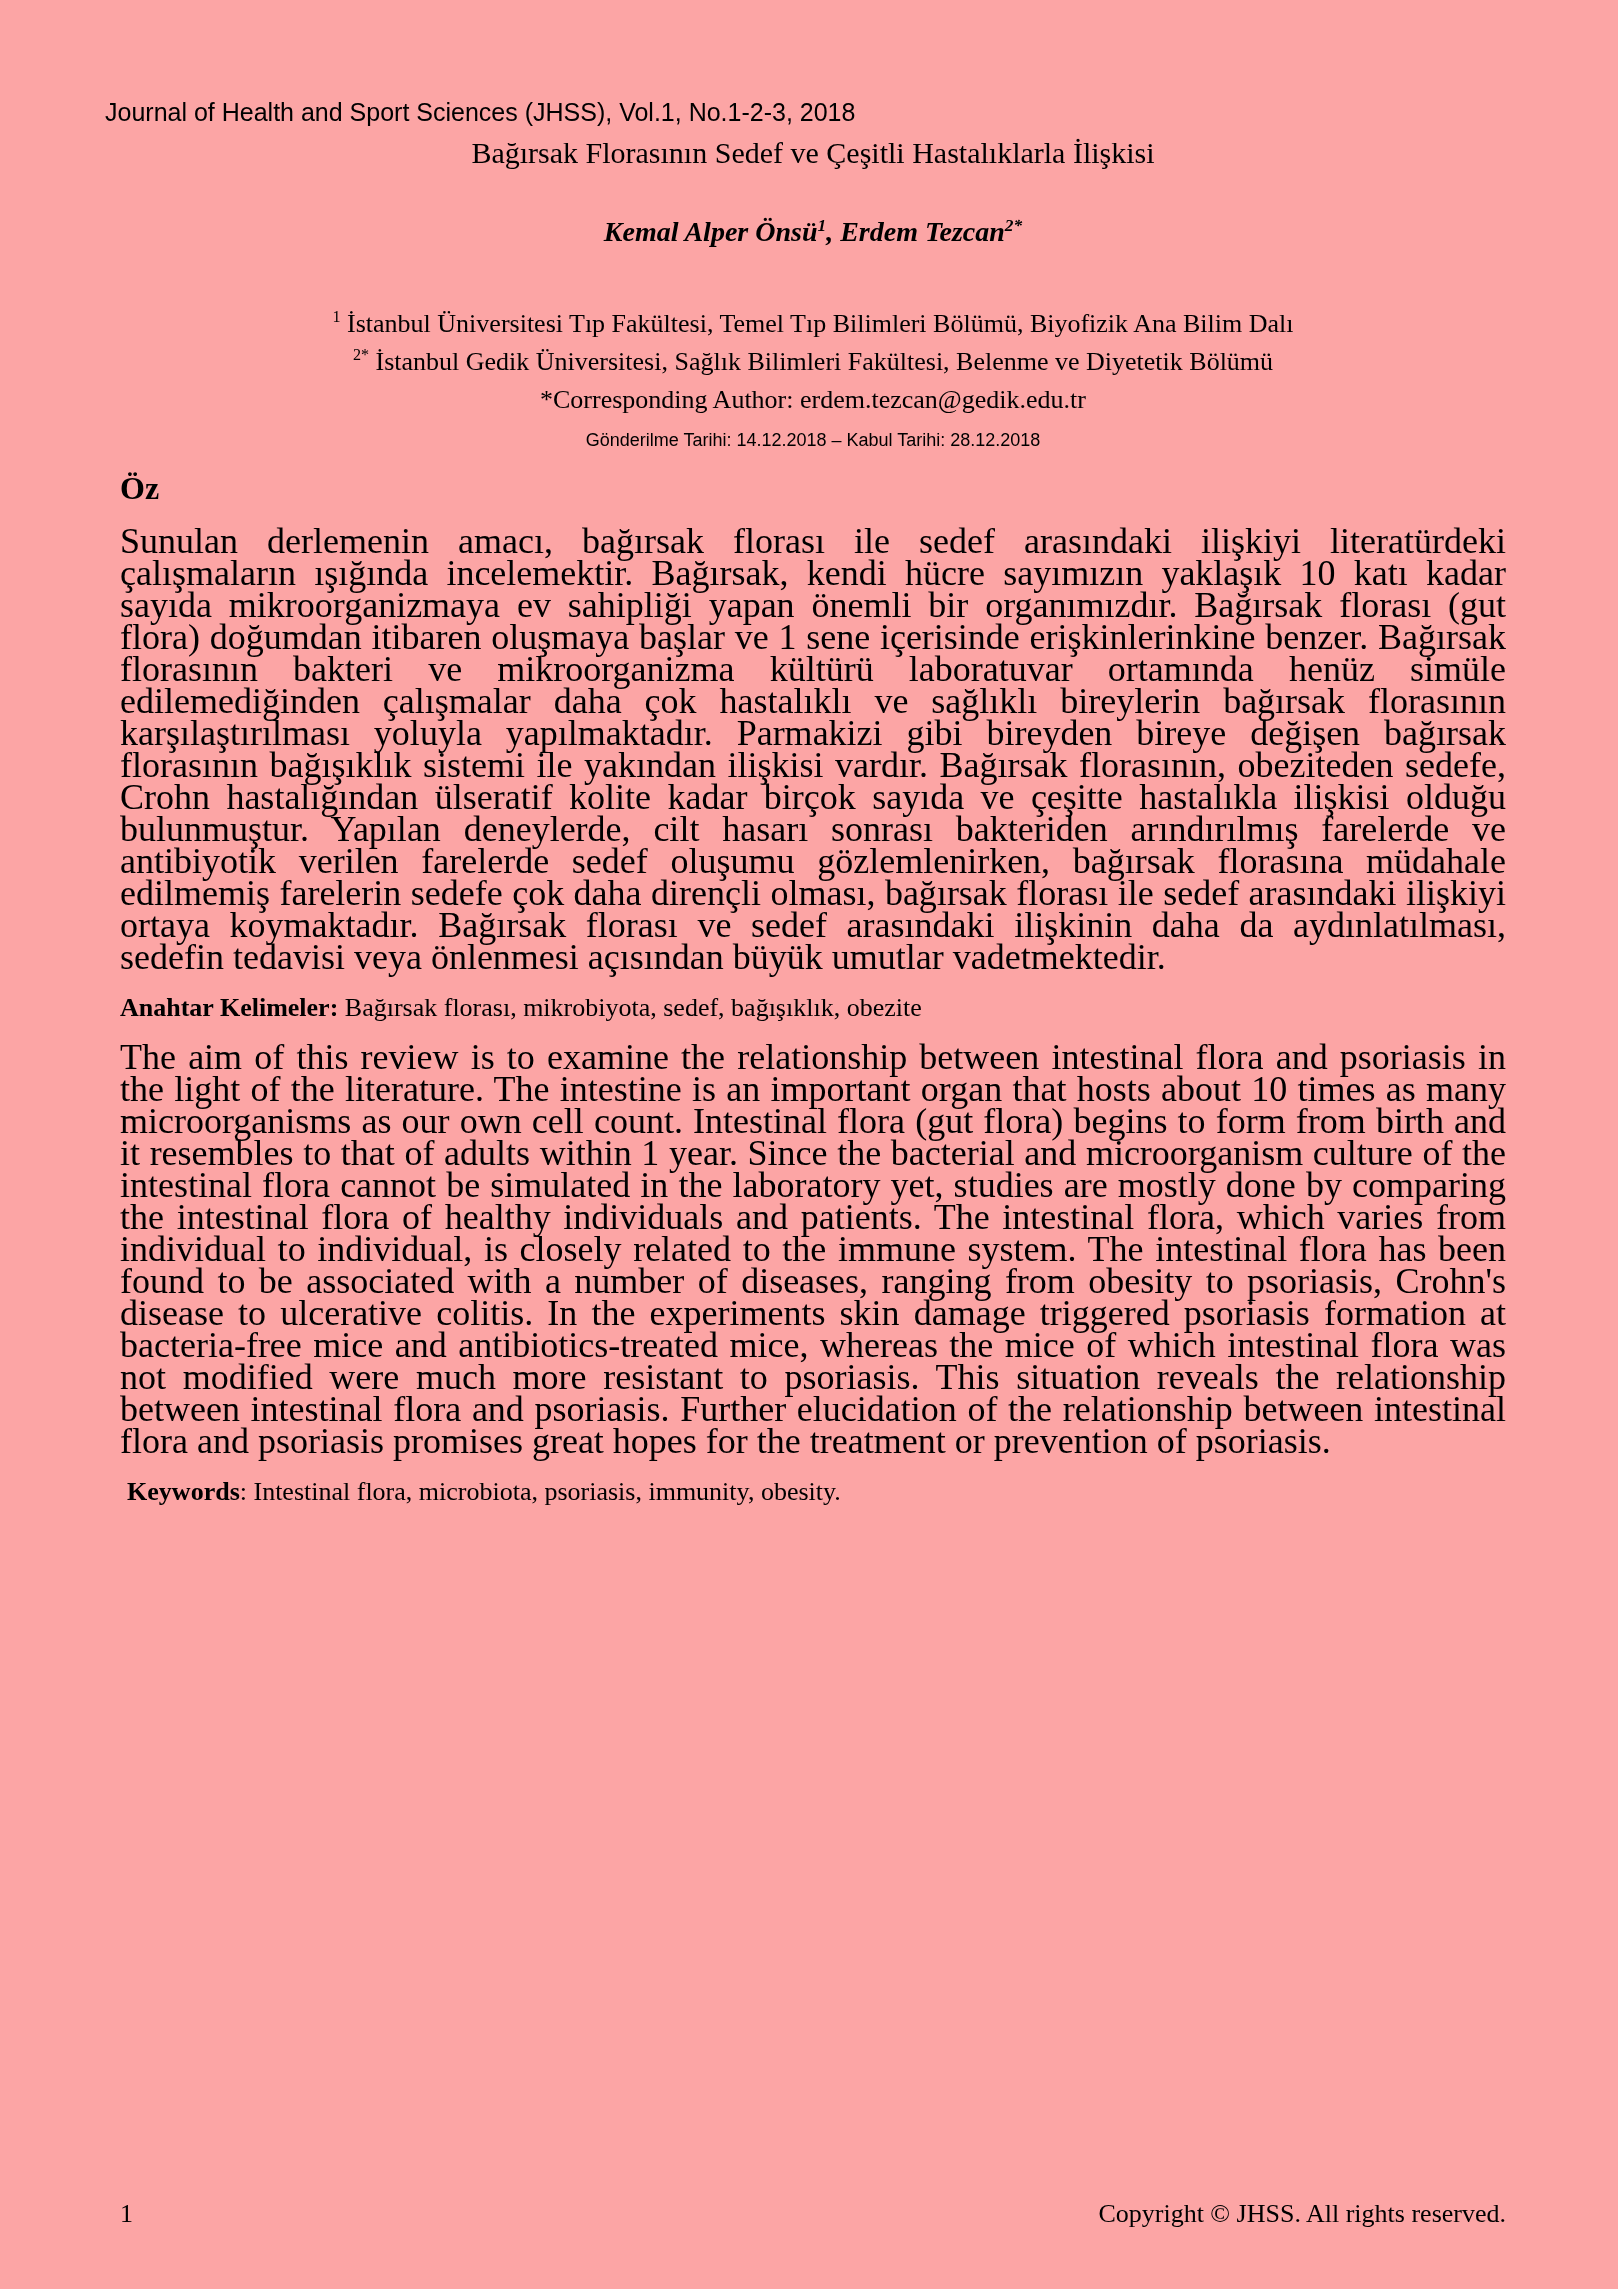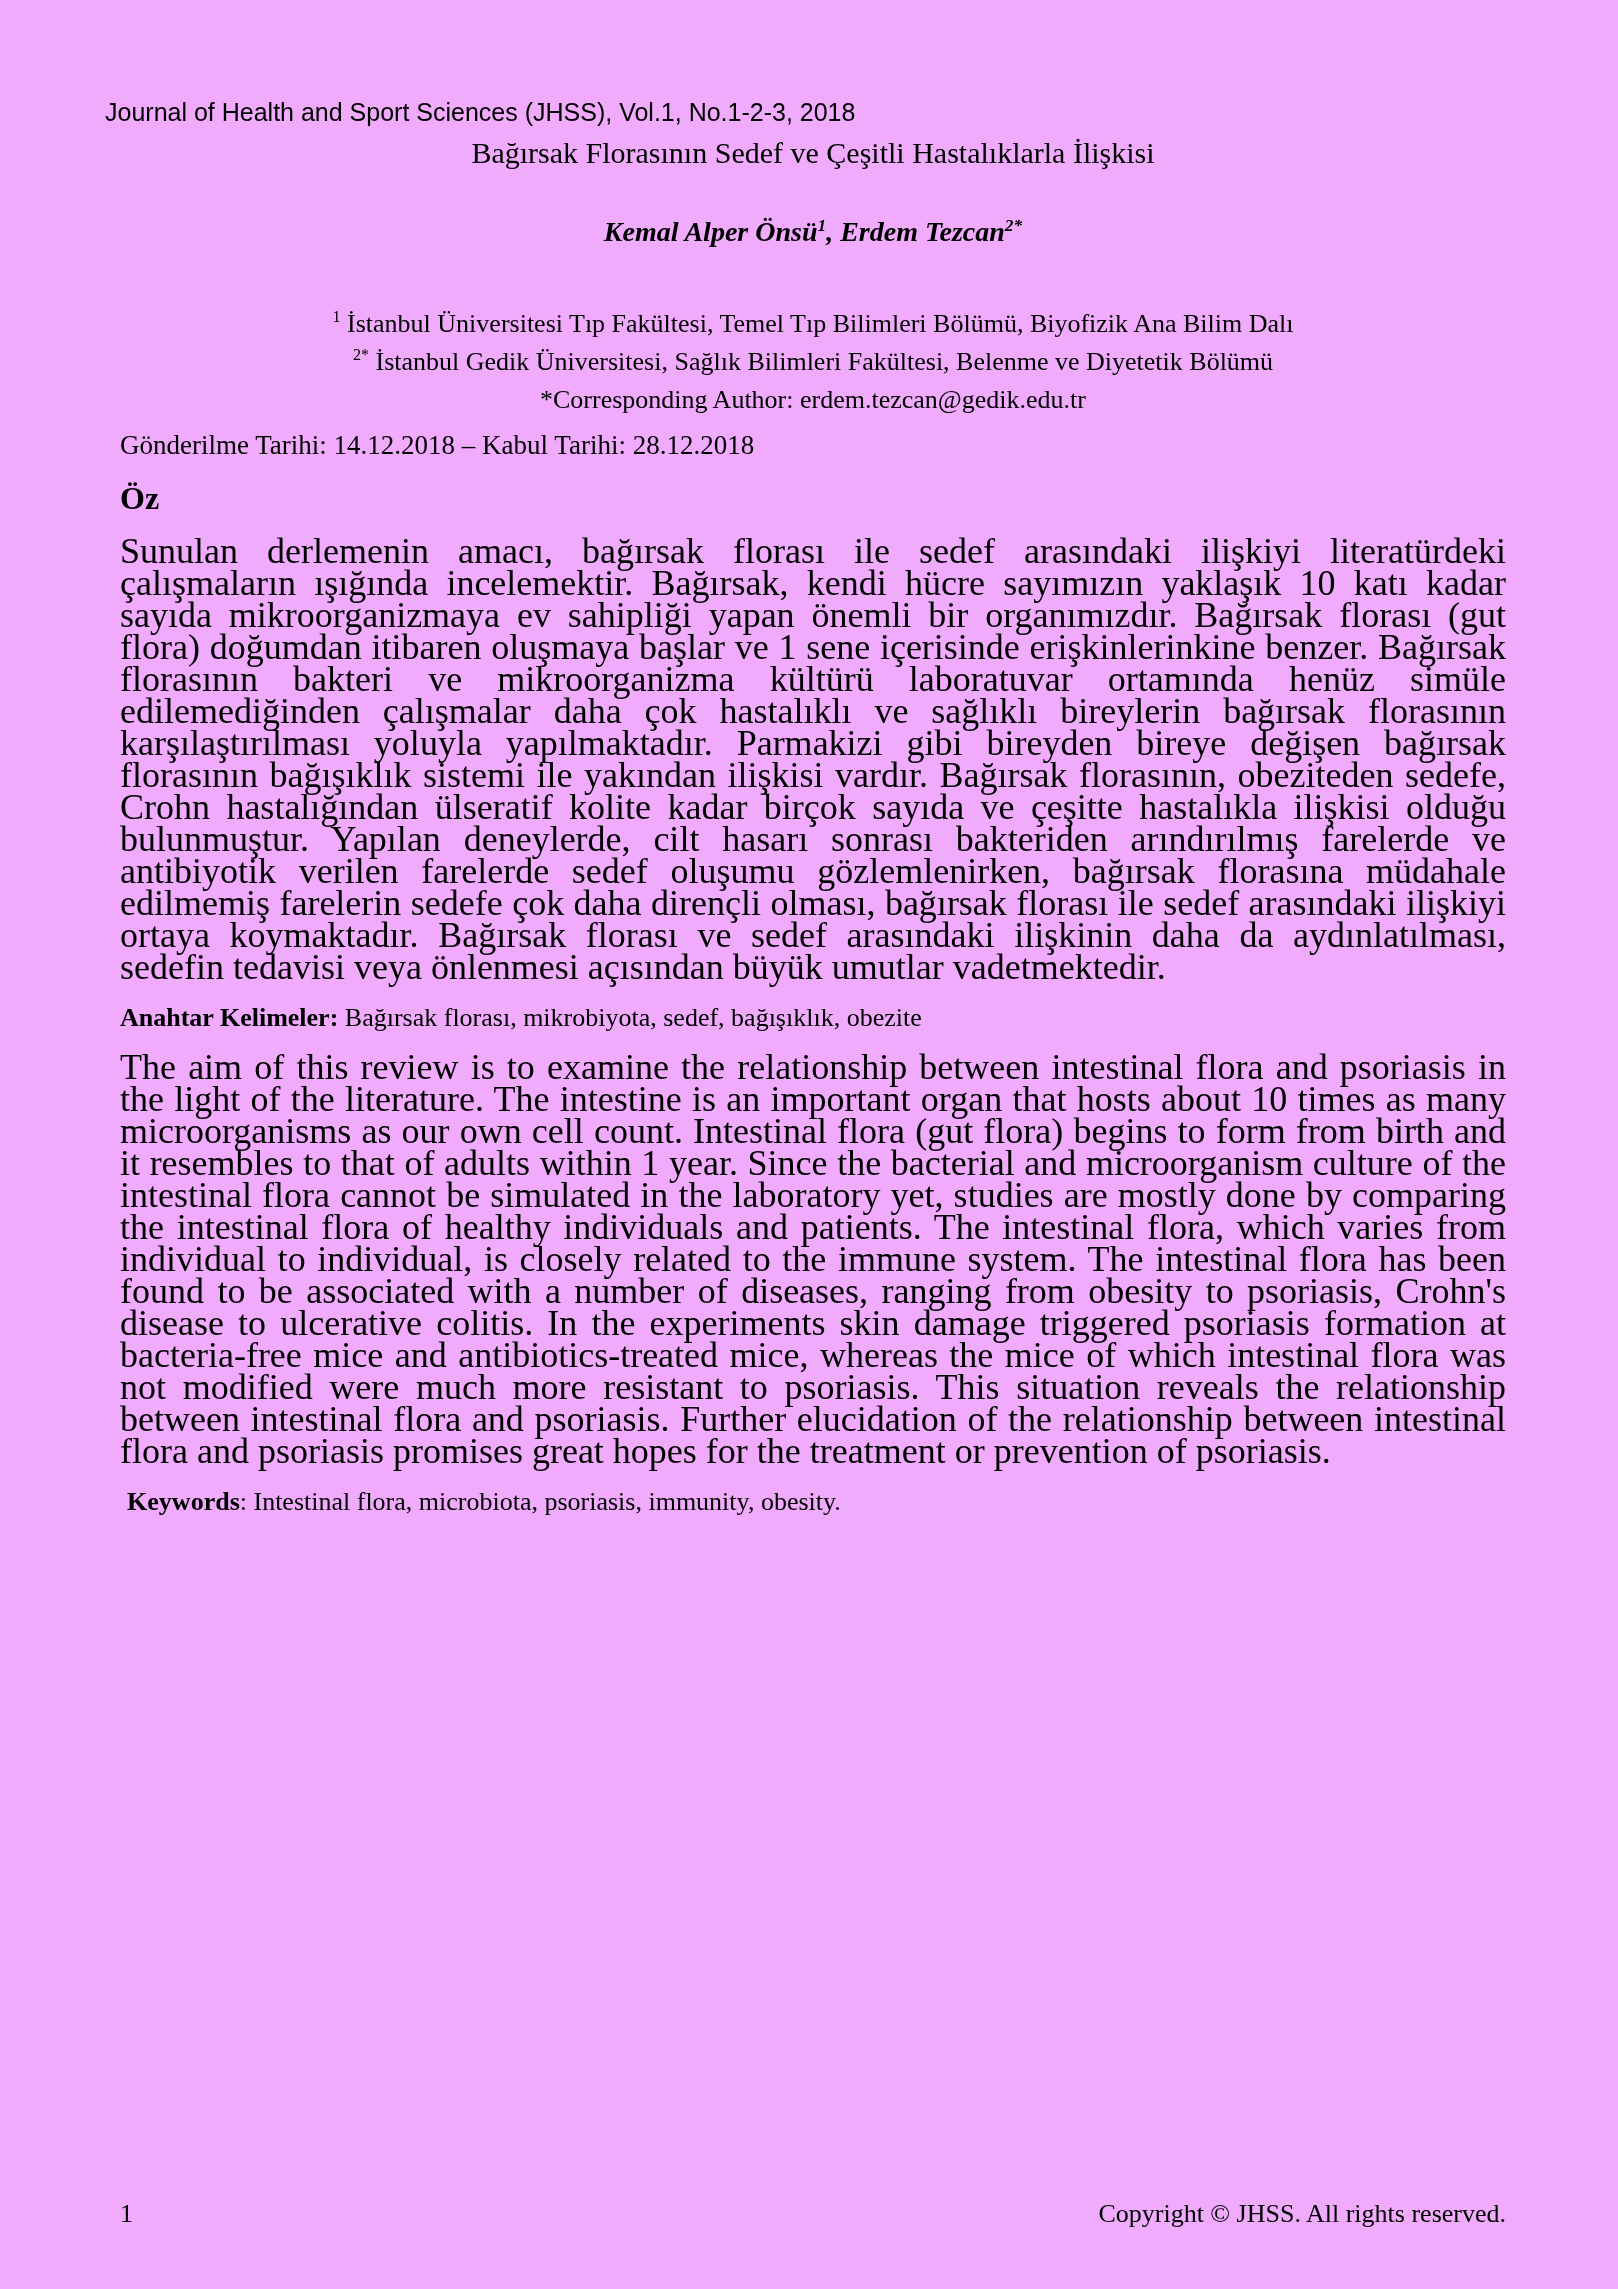--- a/index.html
+++ b/index.html
@@ -4,21 +4,21 @@
 <style>
   html, body {
     margin: 0;
     padding: 0;
     background: #ffffff;
   }
   .page {
     position: relative;
     width: 1618px;
     height: 2289px;
-    background: #f0abfc;
+    background: #fca5a5;
     color: #000000;
     font-family: "Liberation Serif", serif;
     overflow: hidden;
   }
   .content {
     padding: 98px 112px 0 120px;
   }
   .journal-line {
     font-family: "Liberation Sans", sans-serif;
     font-size: 25px;
@@ -45,23 +45,23 @@
   .affil-block {
     margin-top: 57px;
   }
   .affil {
     text-align: center;
     font-size: 26px;
     line-height: 38px;
   }
   .dates-line {
     margin-top: 10.7px;
-    text-align: left;
-    font-family: Liberation Serif, serif;
-    font-size: 27px;
+    text-align: center;
+    font-family: Liberation Sans, sans-serif;
+    font-size: 18px;
   }
   .oz-heading {
     margin-top: 19.6px;
     font-size: 32px;
     font-weight: bold;
   }
   .body-par {
     margin-top: 18px;
     font-size: 36px;
     line-height: 32px;

